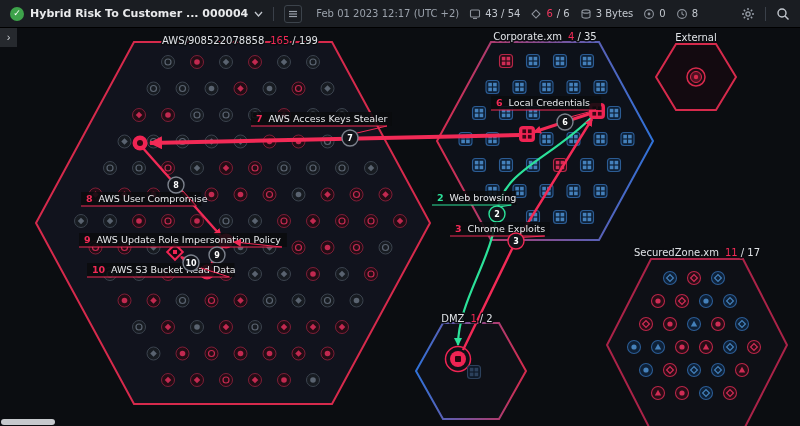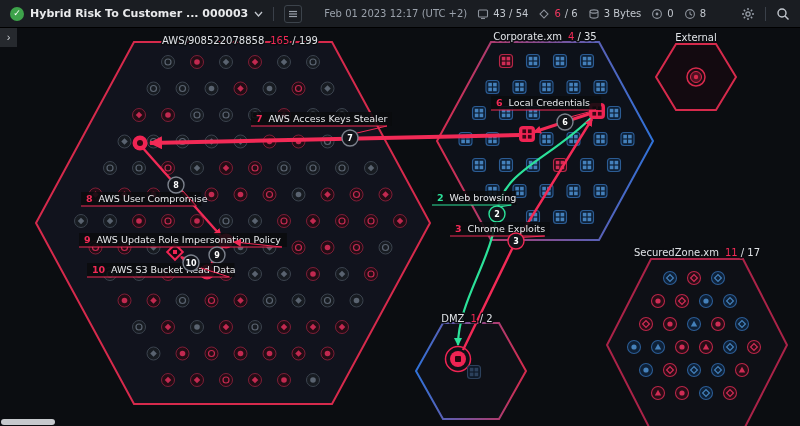--- a/index.html
+++ b/index.html
@@ -7,21 +7,21 @@
   .topbar{position:absolute;top:0;left:0;width:800px;height:28px;background:#1a1d22;
     border-bottom:1px solid #000;display:flex;align-items:center;gap:10px;
     padding:0 10px;box-sizing:border-box;z-index:5;}
   .scenario{display:flex;align-items:center;gap:6px;}
   .ok-badge{width:14px;height:14px;border-radius:50%;background:#3da24a;display:flex;
     align-items:center;justify-content:center;color:#fff;font-size:9px;line-height:1;}
   .tb-title{color:#e9eaec;font-size:11px;font-weight:bold;white-space:nowrap;cursor:pointer;}
   .vdiv{width:1px;height:14px;background:#3a4049;display:inline-block;}
   .icon-btn{background:none;border:1px solid #3c434b;border-radius:3px;width:18px;height:18px;
     display:flex;align-items:center;justify-content:center;padding:0;cursor:pointer;}
-  .tb-date{color:#9aa1ab;font-size:10px;white-space:nowrap;margin-left:12px;}
+  .tb-date{color:#9aa1ab;font-size:10px;white-space:nowrap;margin-left:4px;}
   .stat{display:flex;align-items:center;gap:4px;color:#c3c8cf;font-size:10px;white-space:nowrap;}
   .stat .crit{color:#f2375f;}
   .tb-right{margin-left:auto;display:flex;align-items:center;gap:10px;}
   .ghost-btn{background:none;border:none;padding:0;cursor:pointer;display:flex;align-items:center;}
   .panel-toggle{position:absolute;top:28px;left:0;width:17px;height:19px;background:#26292e;
     border:none;color:#cfd3d8;font-size:11px;line-height:19px;text-align:center;padding:0;
     cursor:pointer;z-index:4;}
   #viz{position:absolute;top:0;left:0;z-index:1;}
   .h-scrollbar{position:absolute;bottom:1px;left:1px;width:54px;height:6px;background:#c6c9cd;
     border-radius:3px;z-index:4;cursor:pointer;}
@@ -976,21 +976,21 @@
       <text x="545" y="40" text-anchor="middle" font-size="10" fill="#dfe2e6" paint-order="stroke" stroke="#0b0d11" stroke-width="3" stroke-linejoin="round"><tspan>Corporate.xm</tspan><tspan dx="6" fill="#f22a56">4</tspan><tspan dx="3" fill="#dfe2e6">/ 35</tspan></text>
       <text x="696" y="41" text-anchor="middle" font-size="10" fill="#dfe2e6" paint-order="stroke" stroke="#0b0d11" stroke-width="3" stroke-linejoin="round"><tspan>External</tspan></text>
       <text x="697" y="256" text-anchor="middle" font-size="10" fill="#dfe2e6" paint-order="stroke" stroke="#0b0d11" stroke-width="3" stroke-linejoin="round"><tspan>SecuredZone.xm</tspan><tspan dx="6" fill="#f22a56">11</tspan><tspan dx="3" fill="#dfe2e6">/ 17</tspan></text>
       <text x="467" y="322" text-anchor="middle" font-size="10" fill="#dfe2e6" paint-order="stroke" stroke="#0b0d11" stroke-width="3" stroke-linejoin="round"><tspan>DMZ</tspan><tspan dx="6" fill="#f22a56">1</tspan><tspan dx="3" fill="#dfe2e6">/ 2</tspan></text>
     </g>
   </svg>
 
 <header class="topbar">
   <div class="scenario">
     <span class="ok-badge">✓</span>
-    <span class="tb-title">Hybrid Risk To Customer ... 000003</span>
+    <span class="tb-title">Hybrid Risk To Customer ... 000004</span>
     <svg width="9" height="6">
       <polyline points="1,1 4.5,5 8,1" fill="none" stroke="#c3c8cf" stroke-width="1.3"></polyline>
     </svg>
   </div>
   <span class="vdiv"></span>
   <button class="icon-btn">
     <svg width="10" height="10">
       <g stroke="#9aa1ab" stroke-width="1.2">
           <line x1="1" y1="2.5" x2="9" y2="2.5"></line>
           <line x1="1" y1="5" x2="9" y2="5"></line>

